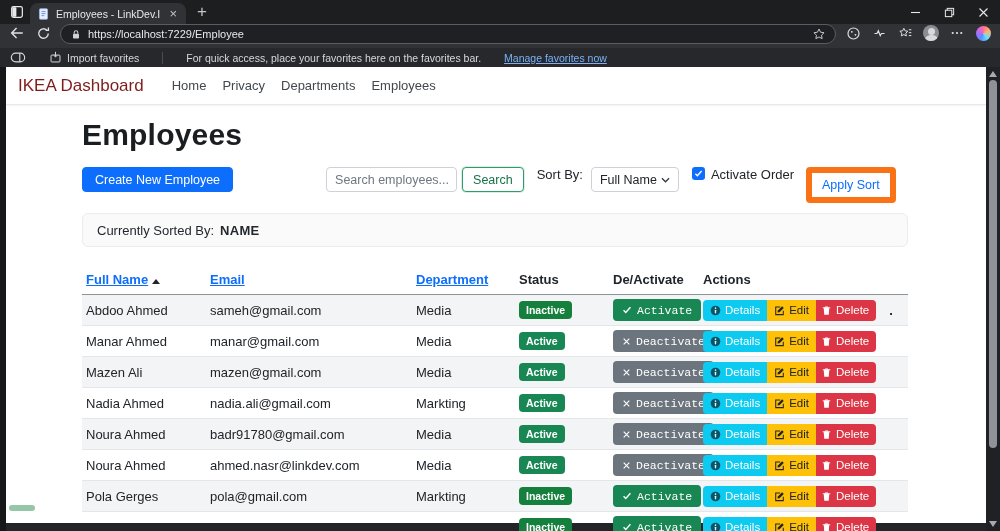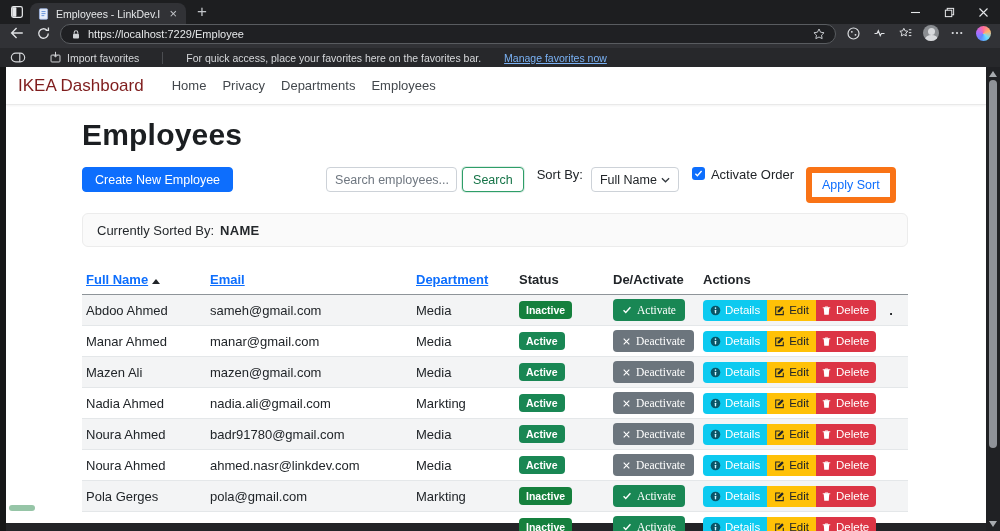--- a/index.html
+++ b/index.html
@@ -68,21 +68,21 @@
   .w1{width:124px}.w2{width:206px}.w3{width:103px}.w4{width:94px}.w5{width:90px}.w6{flex:1 1 auto;display:flex;align-items:center}
   .th{padding-top:5px;padding-bottom:7px;font-weight:700}
   .th a{color:#0d6efd;text-decoration:underline}
   .caret-up{display:inline-block;width:0;height:0;border-left:4px solid transparent;border-right:4px solid transparent;
             border-bottom:5px solid #212529;margin-left:4px}
   .trow{display:flex;align-items:center;height:31px;box-sizing:border-box;border-bottom:1px solid #e4e7e9}
   .trow.striped{background:#f3f4f5}
   .badge{display:inline-block;padding:3px 7px;border-radius:4px;color:#fff;font-size:10.5px;font-weight:700;position:relative;z-index:6}
   .bg-active{background:#198754}.bg-inactive{background:#15803d}
   .btn-toggle{height:22px;border-radius:4px;border:none;color:#fff;font-size:11.5px;display:inline-flex;align-items:center;
-              gap:5px;padding:0 9px;position:relative;z-index:6;font-family:Liberation Serif, serif}
+              gap:5px;padding:0 9px;position:relative;z-index:6;font-family:Liberation Mono, monospace}
   .btn-toggle.act{background:#198754}
   .btn-toggle.deact{background:#6c757d}
   .bgroup{display:inline-flex;position:relative;z-index:6}
   .abtn{height:21px;border:none;display:inline-flex;align-items:center;gap:4px;padding:0 7px;font-size:11.5px;font-family:inherit}
   .b-details{background:#0dcaf0;color:#fff;border-radius:4px 0 0 4px}
   .b-edit{background:#ffc107;color:#212529}
   .b-delete{background:#dc3545;color:#fff;border-radius:0 4px 4px 0;padding-left:5px}
   .stray{margin-left:13px;color:#1b1e21;font-weight:700}
 
   .bottomframe{position:absolute;left:0;right:0;bottom:0;height:8px;background:#232427;z-index:5}

